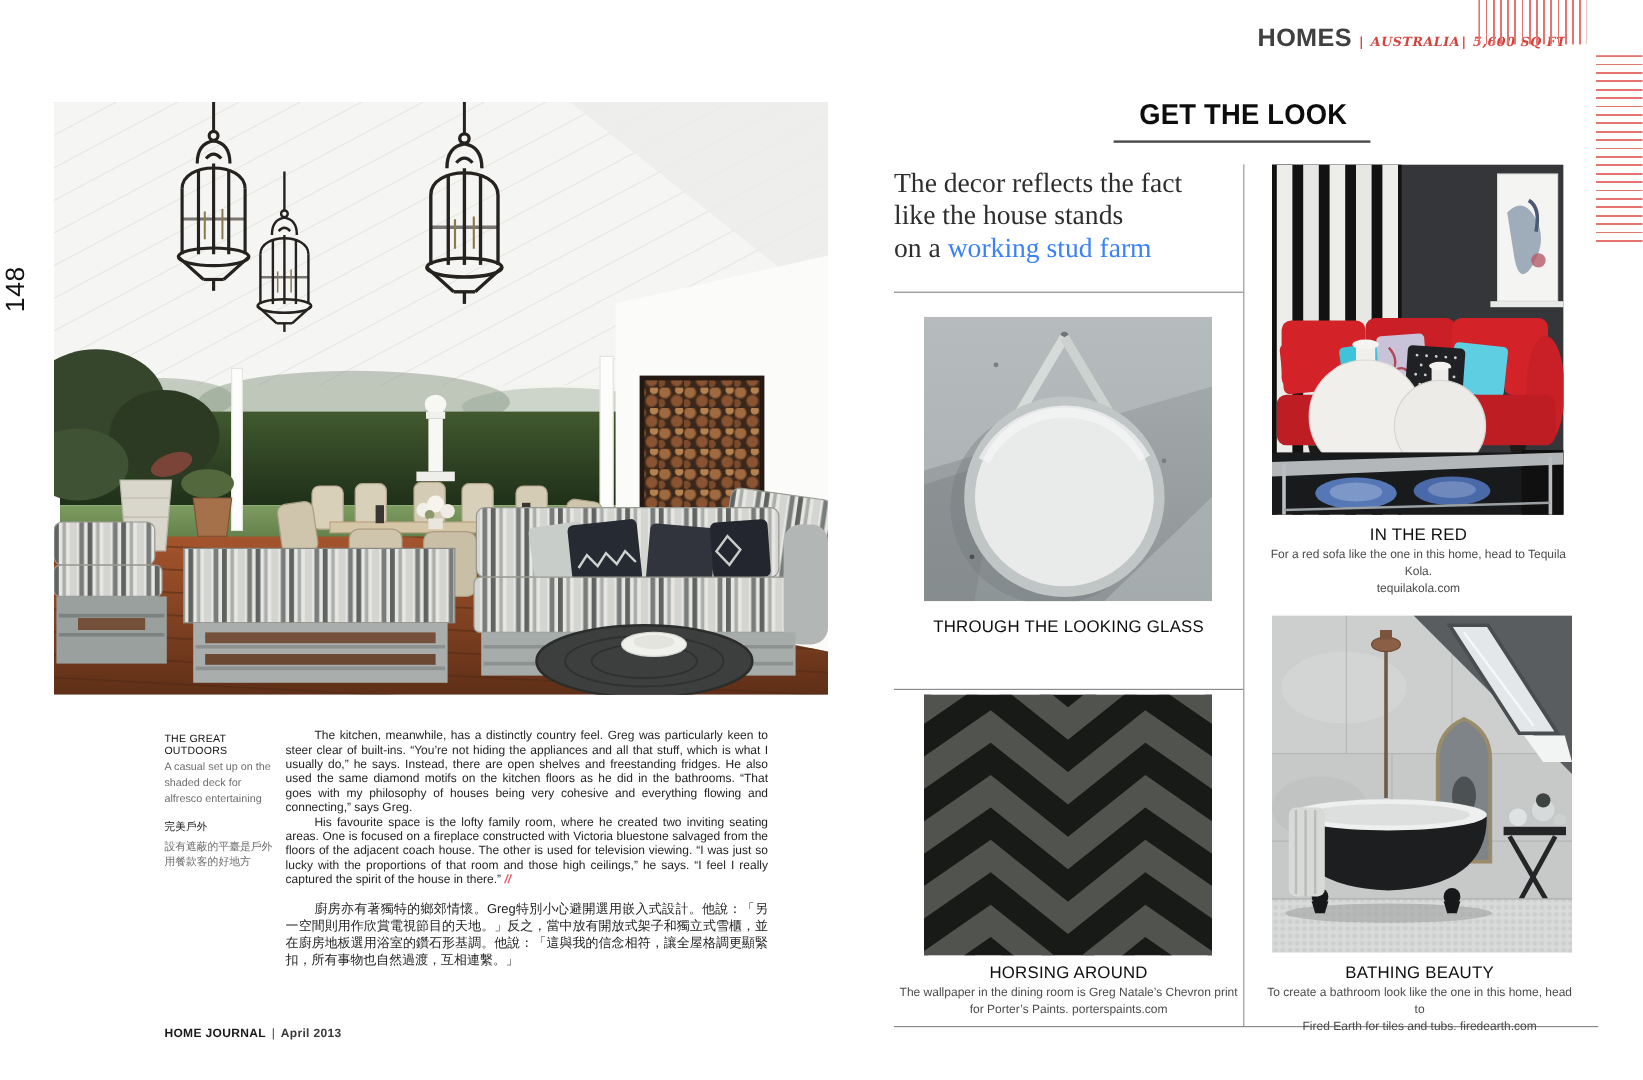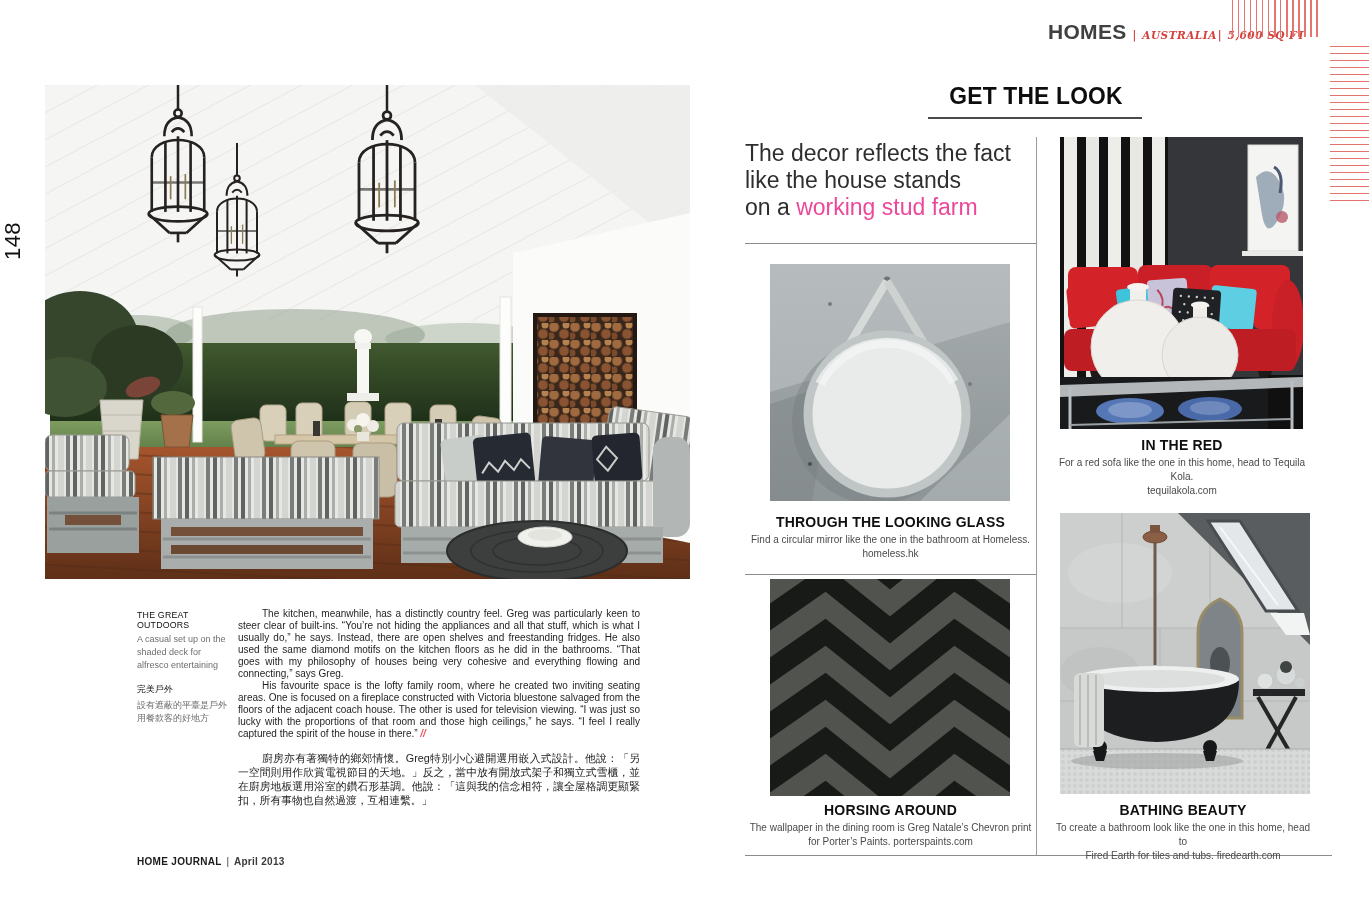--- a/index.html
+++ b/index.html
@@ -1,33 +1,33 @@
 <!DOCTYPE html>
 <html><head>
 <meta charset="utf-8">
 <style>
   html,body{margin:0;padding:0;background:#fff}
   .spread{position:relative;width:1369px;height:900px;background:#ffffff;overflow:hidden;
           font-family:"Liberation Sans",sans-serif;color:#1a1a1a}
   .abs{position:absolute}
-  .red{color:#ec4899}
+  .red{color:#3b82f6}
   
   .brand{font-size:21px;font-weight:800;letter-spacing:.3px;color:#404040}
   .brand-meta{font-family:"DejaVu Serif",serif;font-style:italic;font-weight:bold;
               font-size:10.5px;color:#d4423d;letter-spacing:.5px;margin-left:6px}
   .vstripes{background:repeating-linear-gradient(90deg,#e5746f 0 1.5px,transparent 1.5px 6px)}
   .hstripes{background:repeating-linear-gradient(180deg,#e5746f 0 1.5px,transparent 1.5px 7px)}
   
   .hrule{background:#8c8c8c;height:1px}
   .vrule{background:#9a9a9a;width:1px}
   
   .gtl-title{font-size:24px;font-weight:800;color:#0d0d0d;text-align:center;transform:scaleX(.95);letter-spacing:.2px}
-  .quote{font-family:Liberation Sans, sans-serif;font-size:23px;line-height:1.17;color:#2e2e2e}
+  .quote{font-family:Liberation Serif, serif;font-size:23px;line-height:1.17;color:#2e2e2e}
   .cap{text-align:center}
-  .cap-title{font-size:14px;font-weight:bold;color:#0f0f0f;letter-spacing:.2px}
+  .cap-title{font-size:14px;font-weight:normal;color:#0f0f0f;letter-spacing:.2px}
   .cap-sub{font-size:10px;color:#4a4a4a;line-height:1.4;margin-top:3px}
   
   .pc-title{font-size:8.8px;font-weight:normal;color:#0f0f0f;letter-spacing:.2px}
   .pc-body{font-size:9px;color:#6e6e6e;line-height:1.45;margin:3px 0 12px}
   .body-text p{margin:0;text-align:justify;text-indent:24px}
   .p-en{font-family:Liberation Sans, sans-serif;font-size:10px;line-height:12px;color:#1e1e1e}
   .p-zh{font-size:10.8px;line-height:13.9px;color:#222;margin-top:1px}
   .zh-gap{margin-top:12px !important}
   .endmark{font-weight:bold;font-style:italic;color:#e4555e;text-indent:0}
   .footer{font-size:10px;color:#1a1a1a}
@@ -441,24 +441,20 @@
           <line x1="20" y1="162" x2="20" y2="232" stroke="#b9bcba" stroke-width="2"></line>
           <line x1="28" y1="162" x2="28" y2="234" stroke="#b9bcba" stroke-width="2"></line>
           <line x1="36" y1="162" x2="36" y2="232" stroke="#b9bcba" stroke-width="2"></line>
         </g>
       </g>
     </svg>
   </div>
 
   <div class="abs cap" style="left:745px;top:514px;width:291px">
     <div class="cap-title">THROUGH THE LOOKING GLASS</div>
-    <div class="cap-sub">
-      <div>Find a circular mirror like the one in the bathroom at Homeless.</div>
-      <div>homeless.hk</div>
-    </div>
   </div>
 
   <div class="abs cap" style="left:1058px;top:437px;width:248px">
     <div class="cap-title">IN THE RED</div>
     <div class="cap-sub">
       <div>For a red sofa like the one in this home, head to Tequila Kola.</div>
       <div>tequilakola.com</div>
     </div>
   </div>
 

